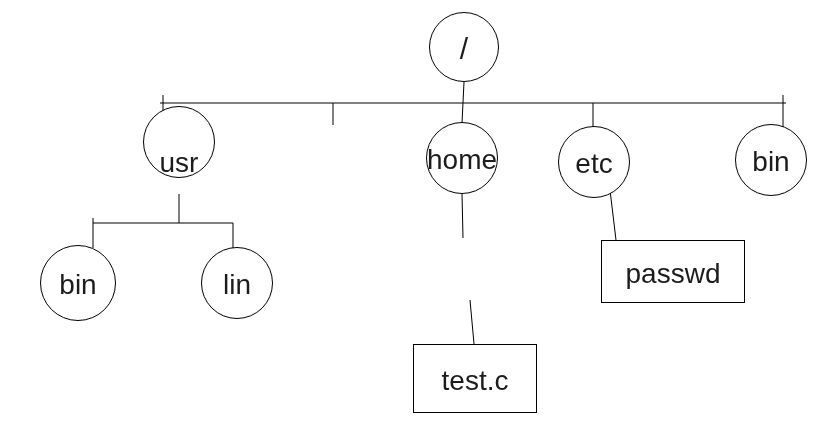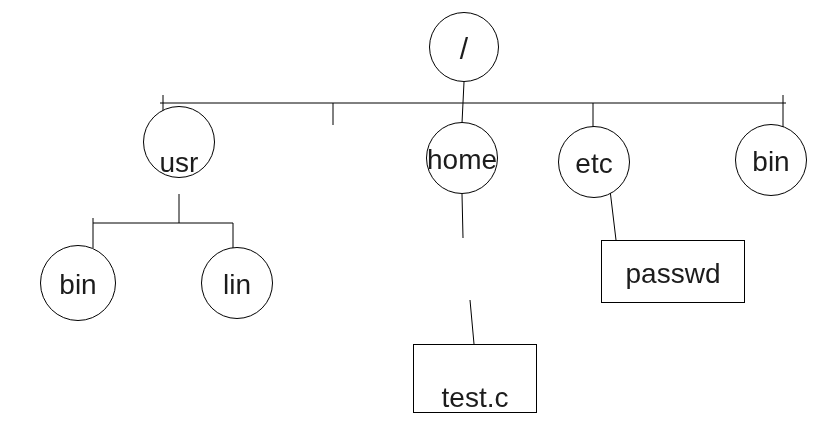--- a/index.html
+++ b/index.html
@@ -87,17 +87,17 @@
 
   <div class="node circle" style="left:201px; top:247px; width:72px; height:72px;text-align:right;">
     <span class="lbl">lin</span>
   </div>
 
 
   <div class="node rect" style="left:553px; top:240px; width:144px; height:63px;margin-left:48px;">
     <span class="lbl">passwd</span>
   </div>
 
-  <div class="node rect" style="left:413px; top:344px; width:124px; height:69px;align-items:flex-end;">
+  <div class="node rect" style="left:413px; top:344px; width:124px; height:69px;">
     <span class="lbl">test.c</span>
   </div>
 
 </div>
 
 </body></html>

